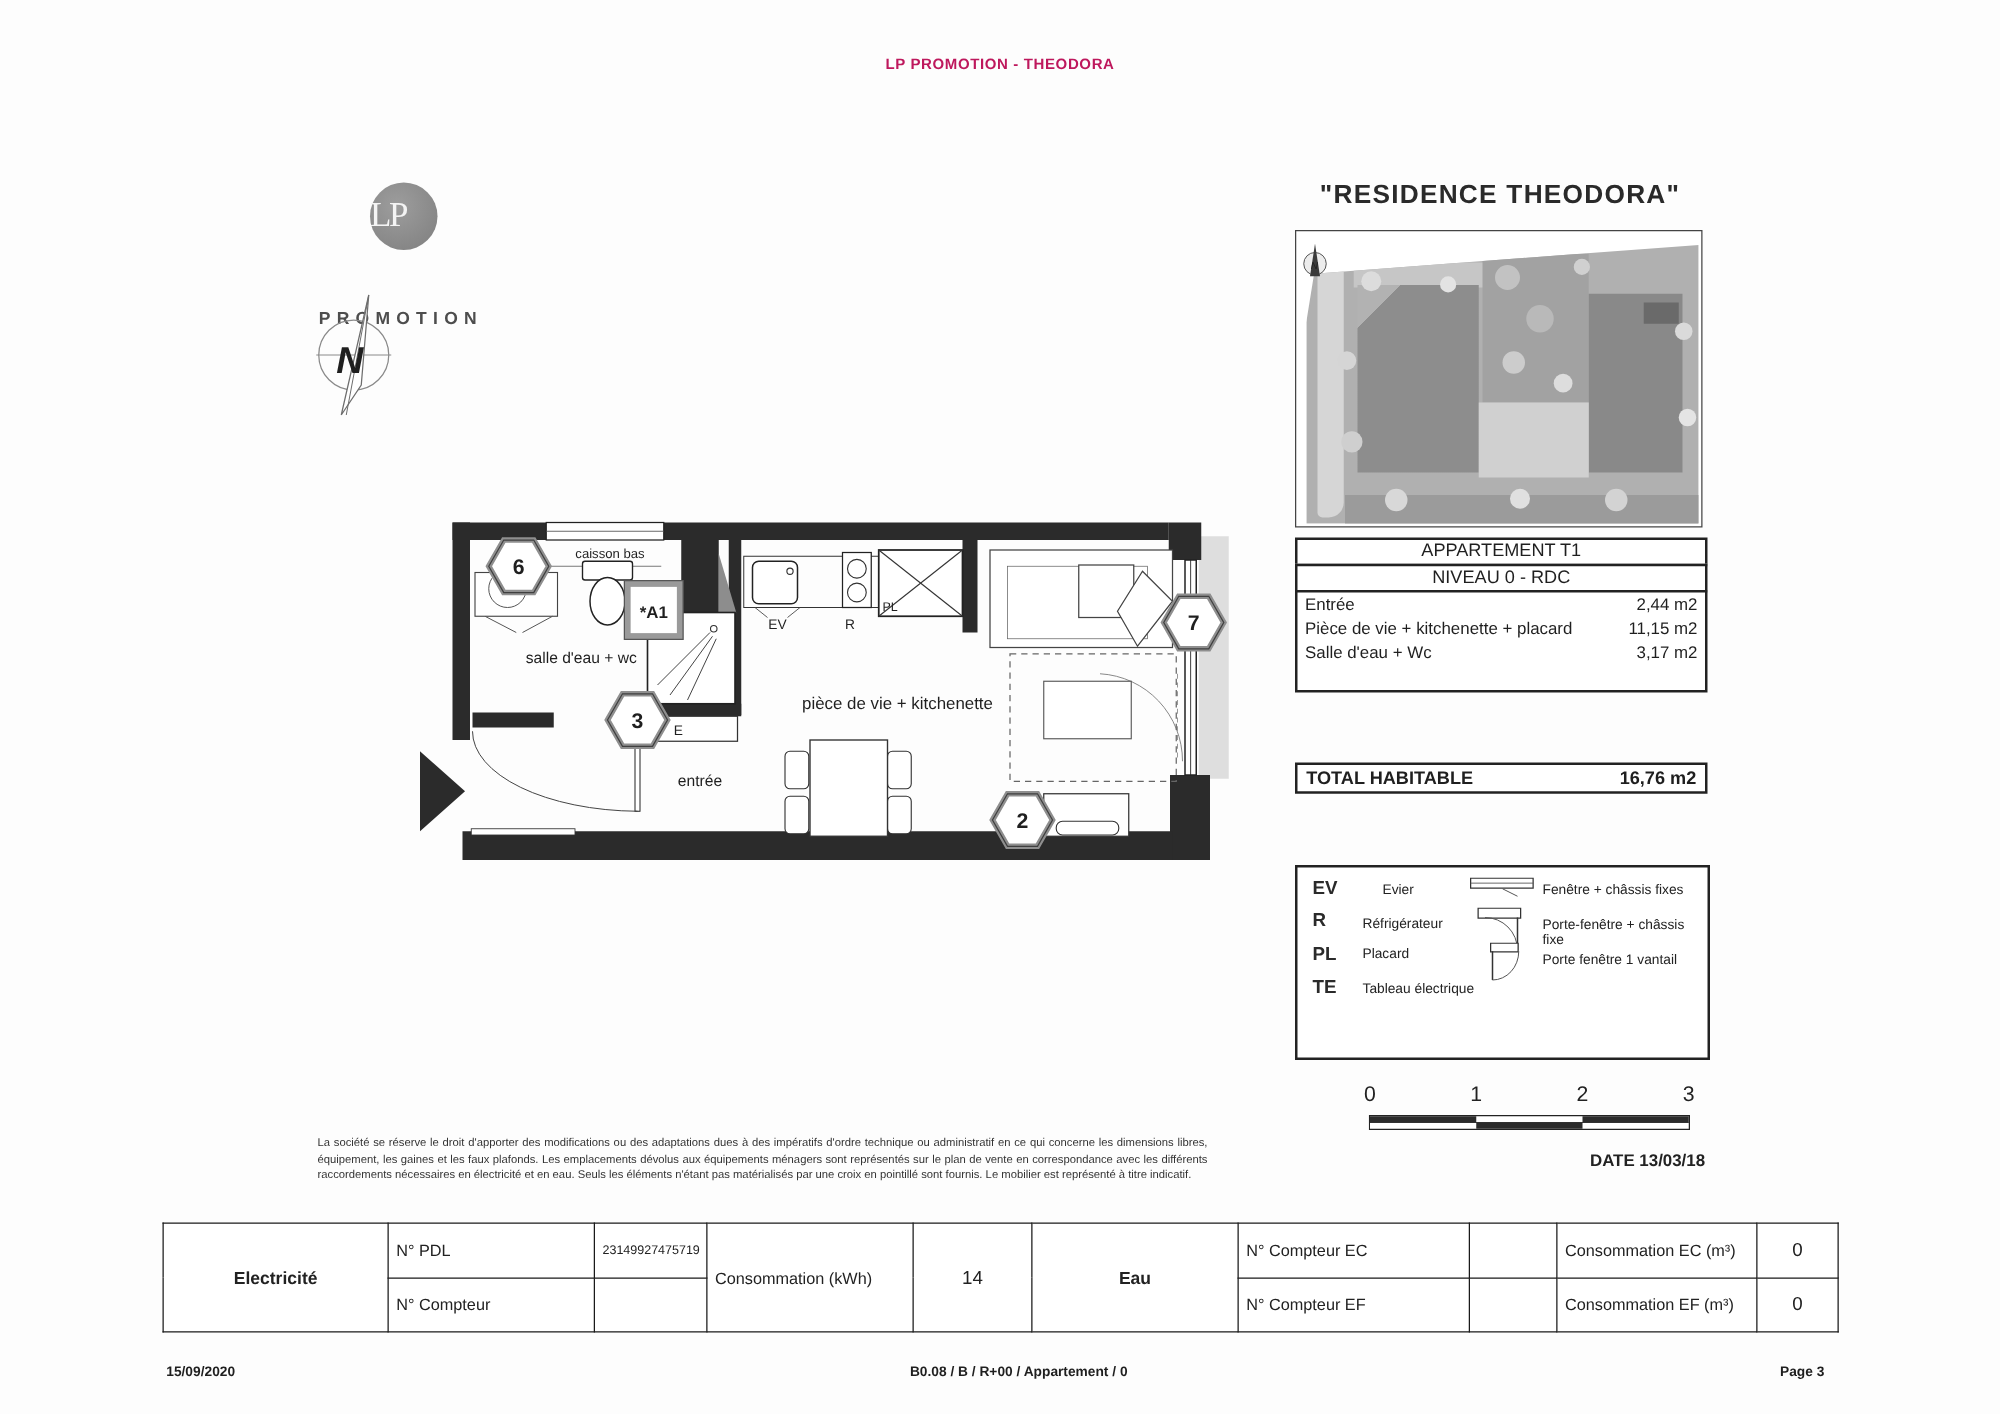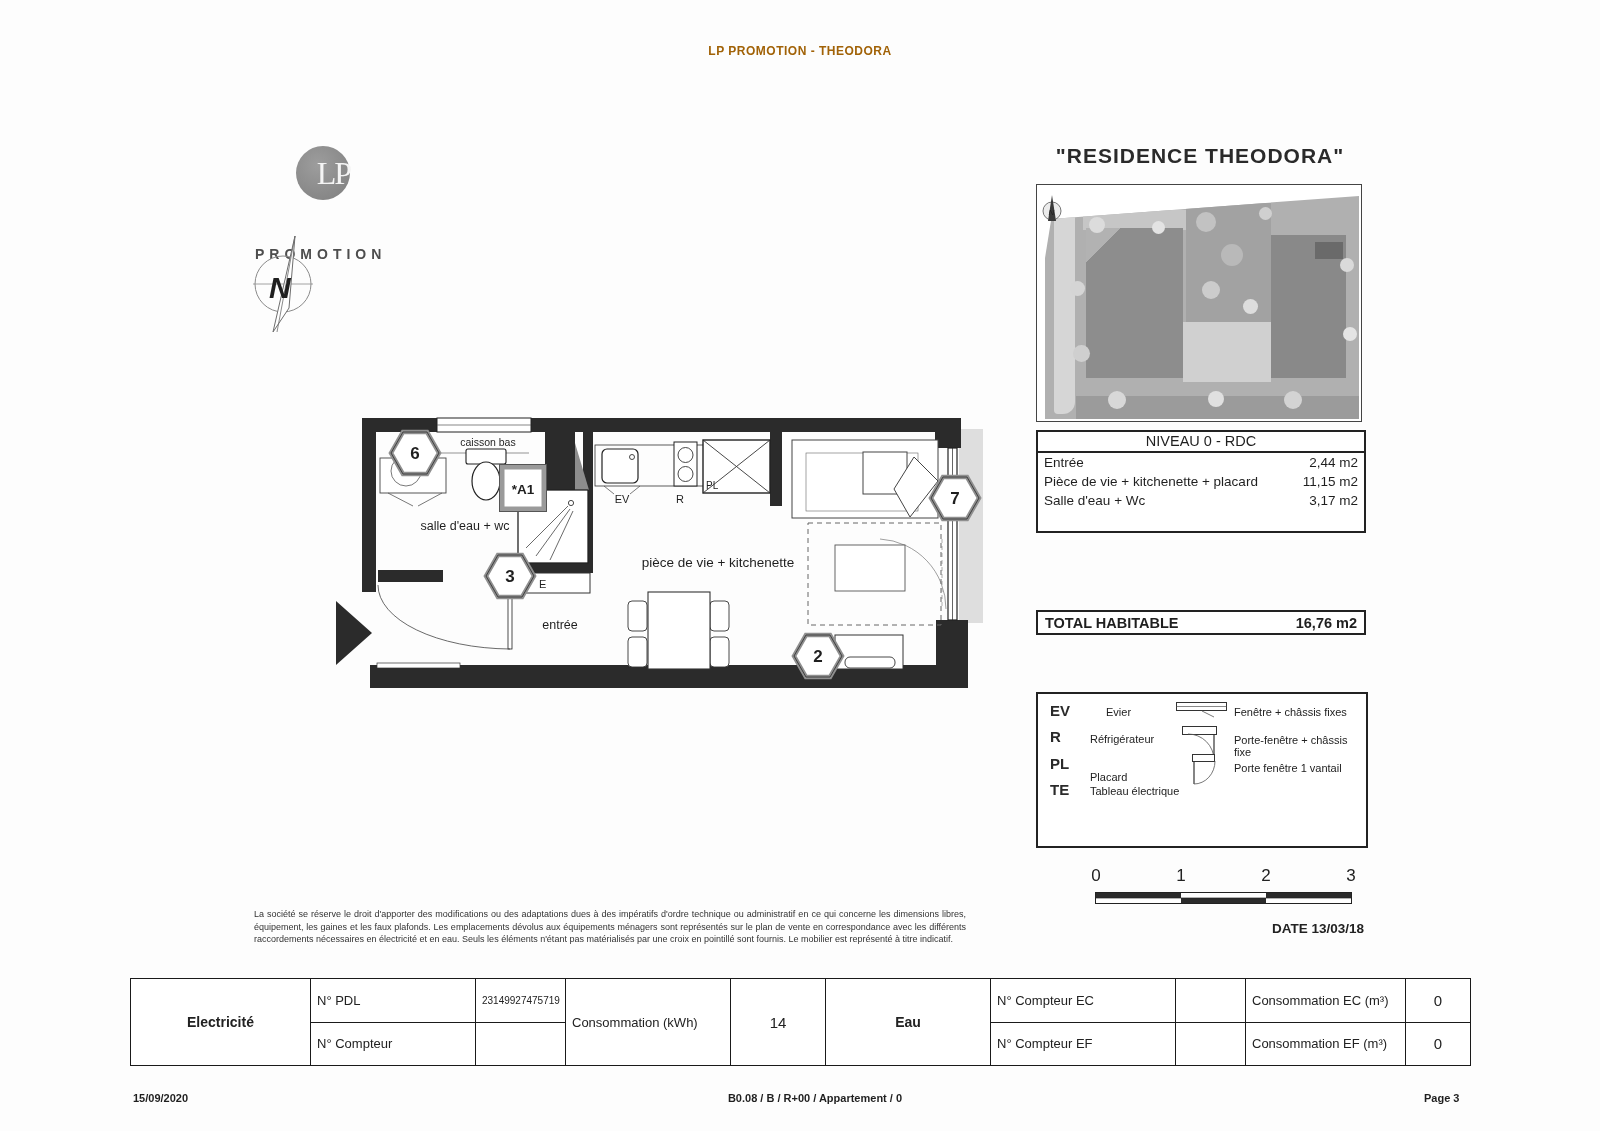--- a/index.html
+++ b/index.html
@@ -3,27 +3,27 @@
 <meta charset="utf-8">
 <style>
   html,body{margin:0;padding:0;}
   body{
     width:1600px;height:1131px;position:relative;background:#fdfdfd;
     font-family:"Liberation Sans", sans-serif;color:#1f1f1f;overflow:hidden;
   }
   .abs{position:absolute;}
 
   
-  .doc-header{top:44px;left:0;width:1600px;text-align:center;font-size:12px;font-weight:bold;letter-spacing:.5px;color:#a16207;}
+  .doc-header{top:44px;left:0;width:1600px;text-align:center;font-size:12px;font-weight:bold;letter-spacing:.5px;color:#be185d;}
 
   
   .lp-circle{left:296px;top:146px;width:54px;height:54px;border-radius:50%;
     background:radial-gradient(circle at 40% 35%, #9d9d9d, #7e7e7e);
-    color:#f4f4f4;text-align:right;line-height:54px;
-    font-family:"Liberation Serif", serif;font-size:32px;letter-spacing:-2px;}
+    color:#f4f4f4;text-align:left;line-height:54px;
+    font-family:"Liberation Serif", serif;font-size:28px;letter-spacing:-2px;}
   .lp-promotion{left:255px;top:246px;width:140px;font-size:14px;font-weight:bold;letter-spacing:5px;color:#4d4d4d;}
 
   
   .res-title{left:1030px;top:144px;width:340px;text-align:center;font-size:21px;font-weight:bold;letter-spacing:1px;color:#2a2a2a;}
   .photo-box{left:1036px;top:184px;width:324px;height:236px;border:1.5px solid #444;background:#fff;}
   .photo-ground{position:absolute;left:8px;top:4px;right:2px;bottom:2px;background:#b0b0b0;
     clip-path:polygon(2% 13%, 100% 3%, 100% 100%, 0 100%, 0 30%);}
   .pg{position:absolute;}
   .tree{position:absolute;border-radius:50%;}
 
@@ -217,20 +217,21 @@
     <div class="tree" style="left:68%;top:8%;width:13px;height:13px;background:#d0d0d0;"></div>
   </div>
   <svg style="position:absolute;left:2px;top:6px;" width="26" height="40" viewBox="0 0 26 40">
     <circle cx="13" cy="20" r="9" fill="#ececec" stroke="#555" stroke-width="0.8"></circle>
     <polygon points="13,4 9,30 17,30" fill="#3a3a3a"></polygon>
     <text x="9.5" y="24" font-size="8" fill="#ffffff" font-style="italic">N</text>
   </svg>
 </div>
 
 <div class="abs" style="left:1036px;top:432px;width:330px;">
+  <div class="info-row">APPARTEMENT T1</div>
   <div class="info-row">NIVEAU 0 - RDC</div>
   <div class="surface-box">
     <div class="surface-line">
       <span>Entrée</span>
       <span>2,44 m2</span>
     </div>
     <div class="surface-line">
       <span>Pièce de vie + kitchenette + placard</span>
       <span>11,15 m2</span>
     </div>
@@ -245,21 +246,21 @@
   <span>TOTAL HABITABLE</span>
   <span>16,76 m2</span>
 </div>
 
 <div class="abs legend-box">
   <span class="legend-abbr" style="top:8px;">EV</span>
   <span class="legend-lab" style="top:12px;padding-left:16px;">Evier</span>
   <span class="legend-abbr" style="top:34px;">R</span>
   <span class="legend-lab" style="top:39px;">Réfrigérateur</span>
   <span class="legend-abbr" style="top:61px;">PL</span>
-  <span class="legend-lab" style="top:77px;">Placard</span>
+  <span class="legend-lab" style="top:63px;">Placard</span>
   <span class="legend-abbr" style="top:87px;">TE</span>
   <span class="legend-lab" style="top:91px;">Tableau électrique</span>
 
   <svg class="legend-sym" style="left:138px;top:8px;" width="58" height="18" viewBox="0 0 58 18">
     <rect x="0.5" y="0.5" width="50" height="8" fill="#fff" stroke="#333" stroke-width="1"></rect>
     <line x1="0.5" y1="4.5" x2="50.5" y2="4.5" stroke="#555" stroke-width="0.7"></line>
     <line x1="26" y1="9" x2="38" y2="15" stroke="#555" stroke-width="0.8"></line>
   </svg>
   <div class="legend-symlab" style="top:12px;">Fenêtre + châssis fixes</div>
 

